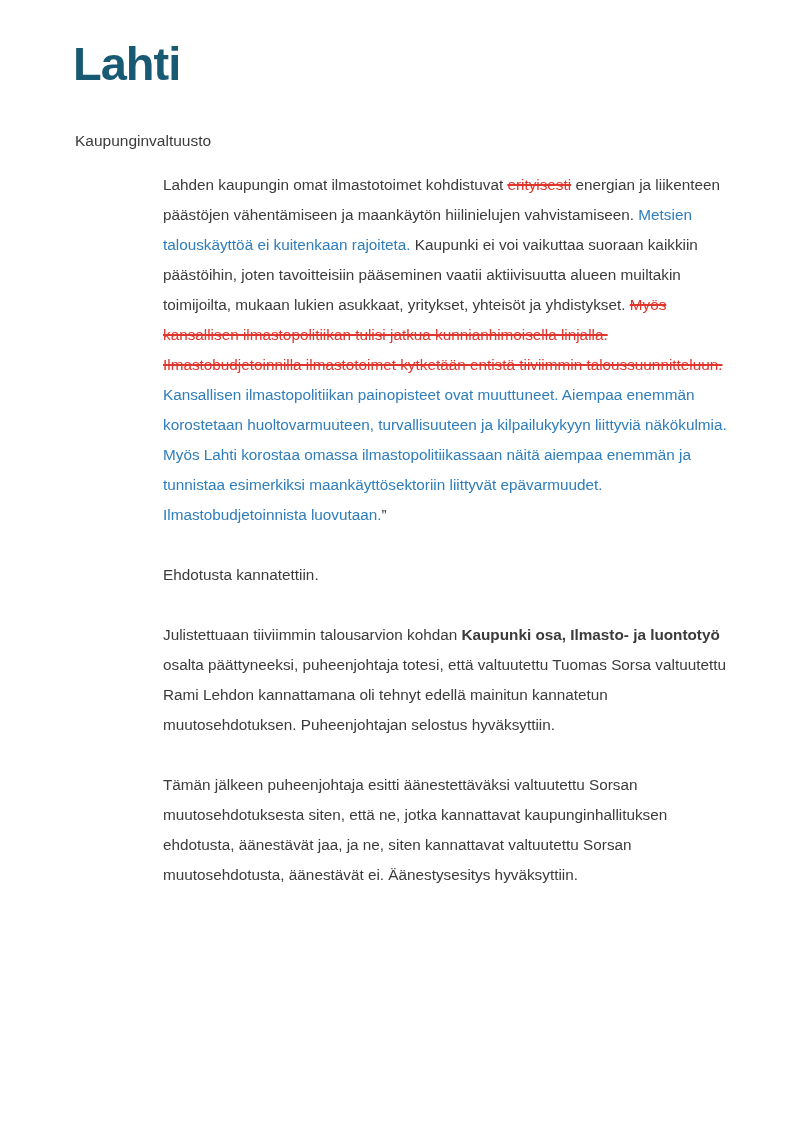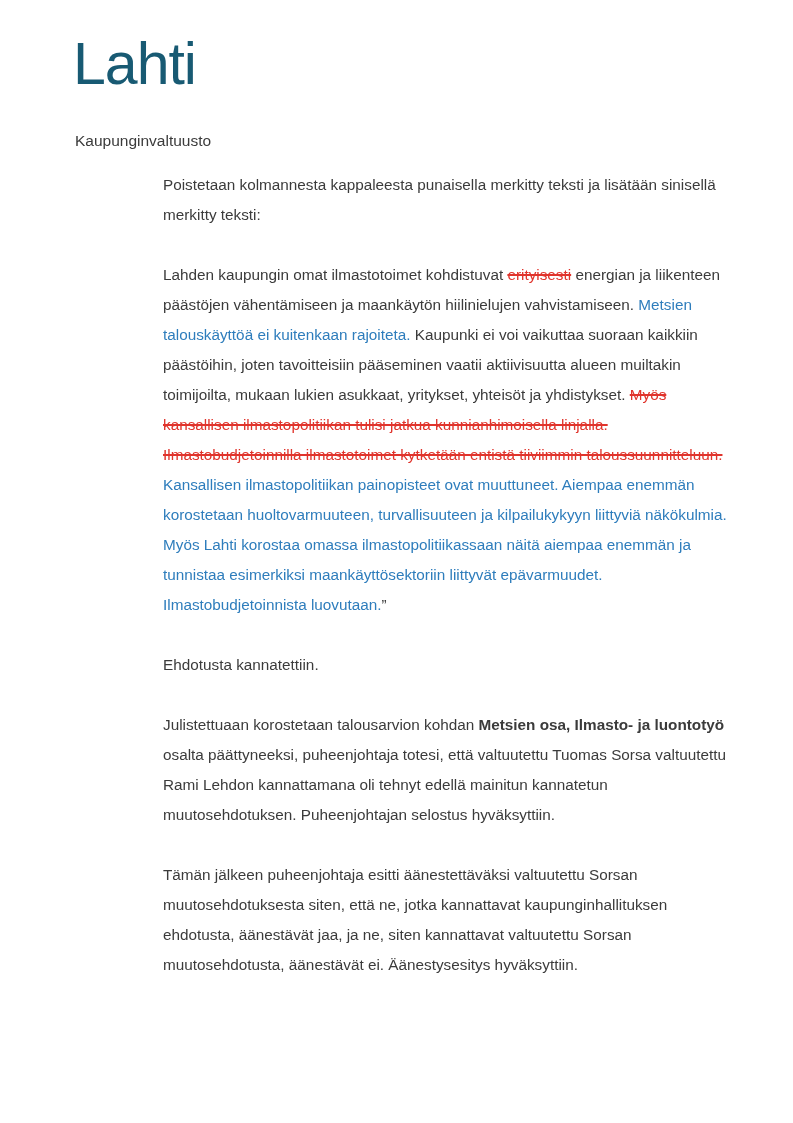--- a/index.html
+++ b/index.html
@@ -7,22 +7,22 @@
     position:relative;
     width:793px;height:1123px;
     margin:0 auto;
     background:#ffffff;
     font-family:"Liberation Sans","DejaVu Sans",sans-serif;
     color:var(--text-color,#3b3b3b);
     overflow:hidden;
   }
   .logo{
     position:absolute;left:73px;top:38px;
-    font-size:59px;line-height:52px;
-    font-weight:400;
+    font-size:47px;line-height:52px;
+    font-weight:700;
     letter-spacing:-1px;
     color:var(--logo-color,#185a73);
   }
   .header-row{
     position:absolute;left:75px;top:103px;right:58px;
     display:flex;justify-content:space-between;
     font-size:15.5px;line-height:20px;margin-top:28px;
   }
   .body-block{
     position:absolute;left:163px;top:170px;
@@ -46,34 +46,31 @@
 <div class="page">
 
   <div class="logo">Lahti</div>
 
   <div class="header-row">
     <span>Kaupunginvaltuusto</span>
   </div>
 
   <div class="body-block">
 
-    <p>
-      <span class="seg-normal">Poistetaan kolmannesta kappaleesta punaisella merkitty teksti ja lisätään sinisellä merkitty teksti:</span>
-    </p>
 
     <p>
       <span class="seg-normal">Lahden kaupungin omat ilmastotoimet kohdistuvat </span><span class="seg-deleted">erityisesti</span><span class="seg-normal"> energian ja liikenteen päästöjen vähentämiseen ja maankäytön hiilinielujen vahvistamiseen. </span><span class="seg-inserted">Metsien talouskäyttöä ei kuitenkaan rajoiteta. </span><span class="seg-normal">Kaupunki ei voi vaikuttaa suoraan kaikkiin päästöihin, joten tavoitteisiin pääseminen vaatii aktiivisuutta alueen muiltakin toimijoilta, mukaan lukien asukkaat, yritykset, yhteisöt ja yhdistykset. </span><span class="seg-deleted">Myös kansallisen ilmastopolitiikan tulisi jatkua kunnianhimoisella linjalla. Ilmastobudjetoinnilla ilmastotoimet kytketään entistä tiiviimmin taloussuunnitteluun. </span><span class="seg-inserted">Kansallisen ilmastopolitiikan painopisteet ovat muuttuneet. Aiempaa enemmän korostetaan huoltovarmuuteen, turvallisuuteen ja kilpailukykyyn liittyviä näkökulmia. Myös Lahti korostaa omassa ilmastopolitiikassaan näitä aiempaa enemmän ja tunnistaa esimerkiksi maankäyttösektoriin liittyvät epävarmuudet. Ilmastobudjetoinnista luovutaan.</span><span class="seg-normal">”</span>
     </p>
 
     <p>
       <span class="seg-normal">Ehdotusta kannatettiin.</span>
     </p>
 
     <p>
-      <span class="seg-normal">Julistettuaan korostetaan talousarvion kohdan </span><span class="seg-bold">Metsien osa, Ilmasto- ja luontotyö</span><span class="seg-normal"> osalta päättyneeksi, puheenjohtaja totesi, että valtuutettu Tuomas Sorsa valtuutettu Rami Lehdon kannattamana oli tehnyt edellä mainitun kannatetun muutosehdotuksen. Puheenjohtajan selostus hyväksyttiin.</span>
+      <span class="seg-normal">Julistettuaan tiiviimmin talousarvion kohdan </span><span class="seg-bold">Kaupunki osa, Ilmasto- ja luontotyö</span><span class="seg-normal"> osalta päättyneeksi, puheenjohtaja totesi, että valtuutettu Tuomas Sorsa valtuutettu Rami Lehdon kannattamana oli tehnyt edellä mainitun kannatetun muutosehdotuksen. Puheenjohtajan selostus hyväksyttiin.</span>
     </p>
 
     <p>
       <span class="seg-normal">Tämän jälkeen puheenjohtaja esitti äänestettäväksi valtuutettu Sorsan muutosehdotuksesta siten, että ne, jotka kannattavat kaupunginhallituksen ehdotusta, äänestävät jaa, ja ne, siten kannattavat valtuutettu Sorsan muutosehdotusta, äänestävät ei. Äänestysesitys hyväksyttiin.</span>
     </p>
 
   </div>
 </div>
 
 </body></html>

